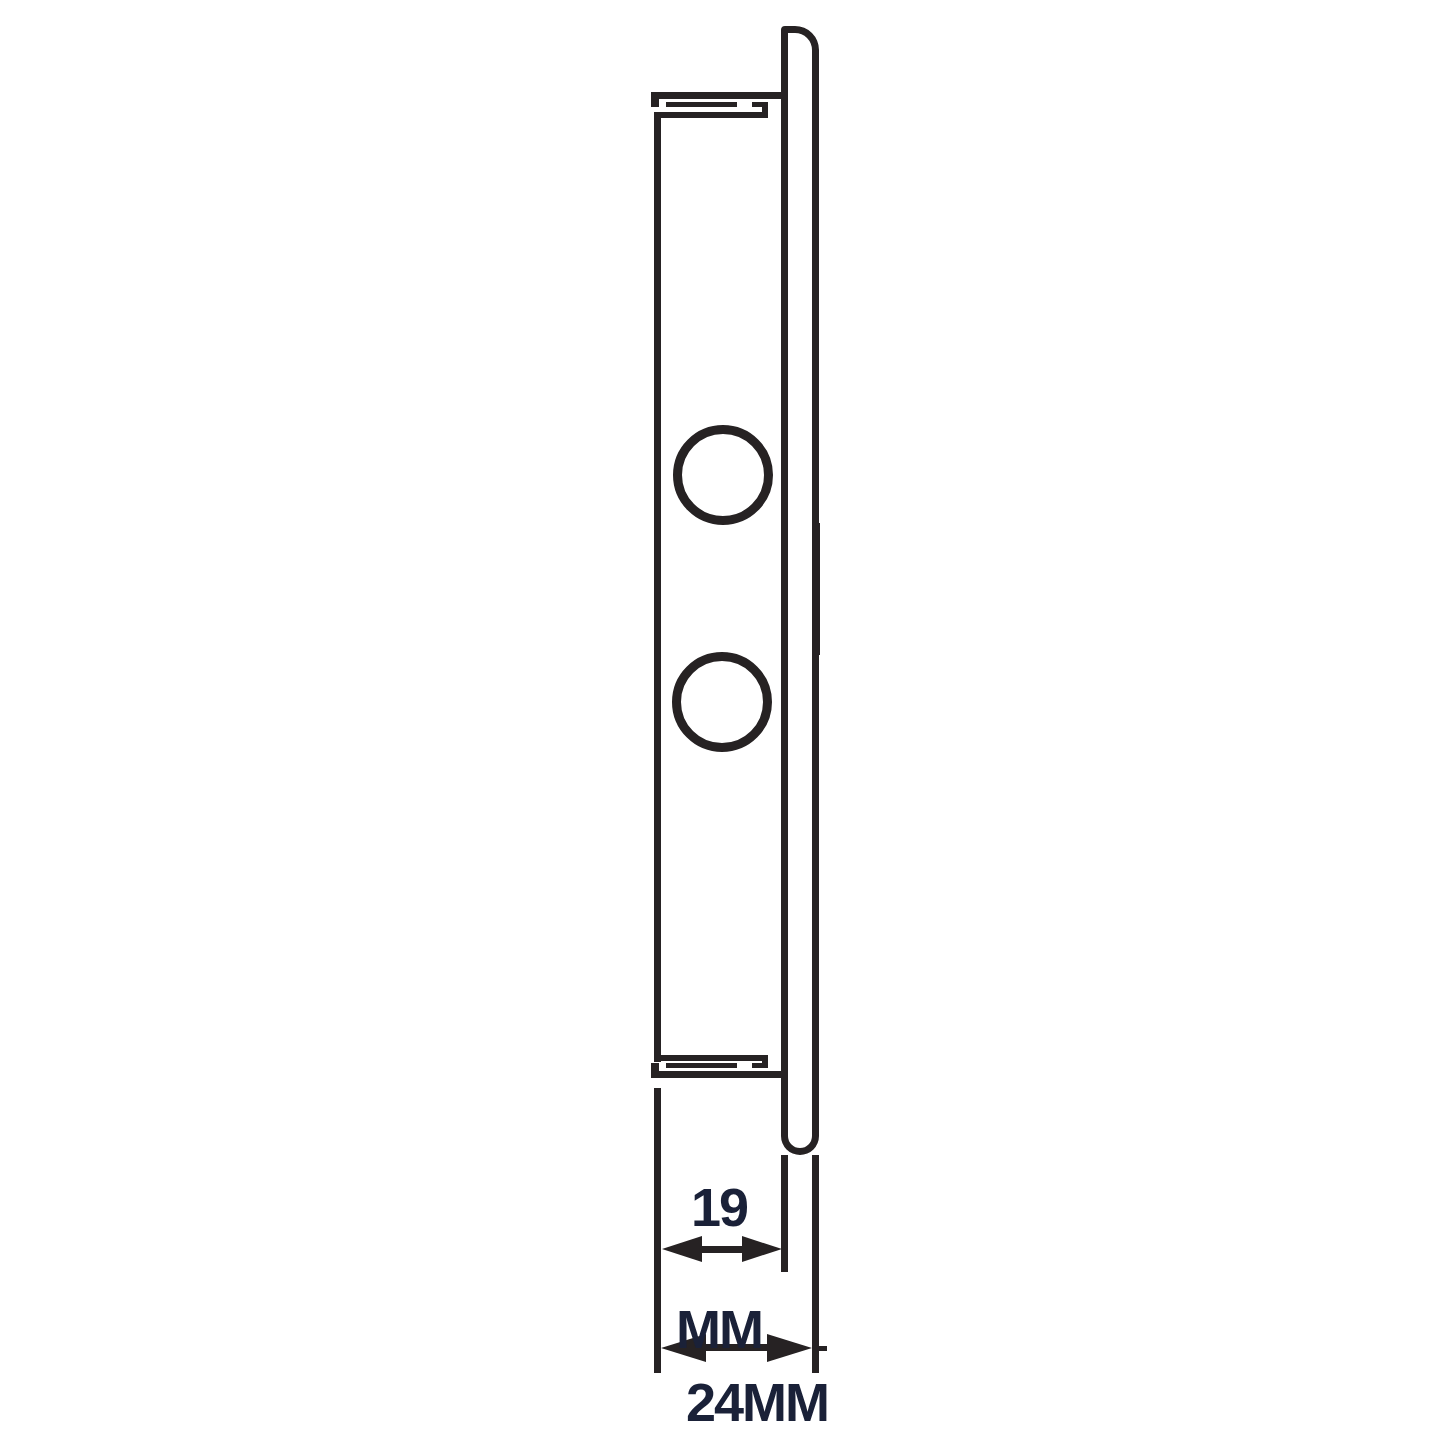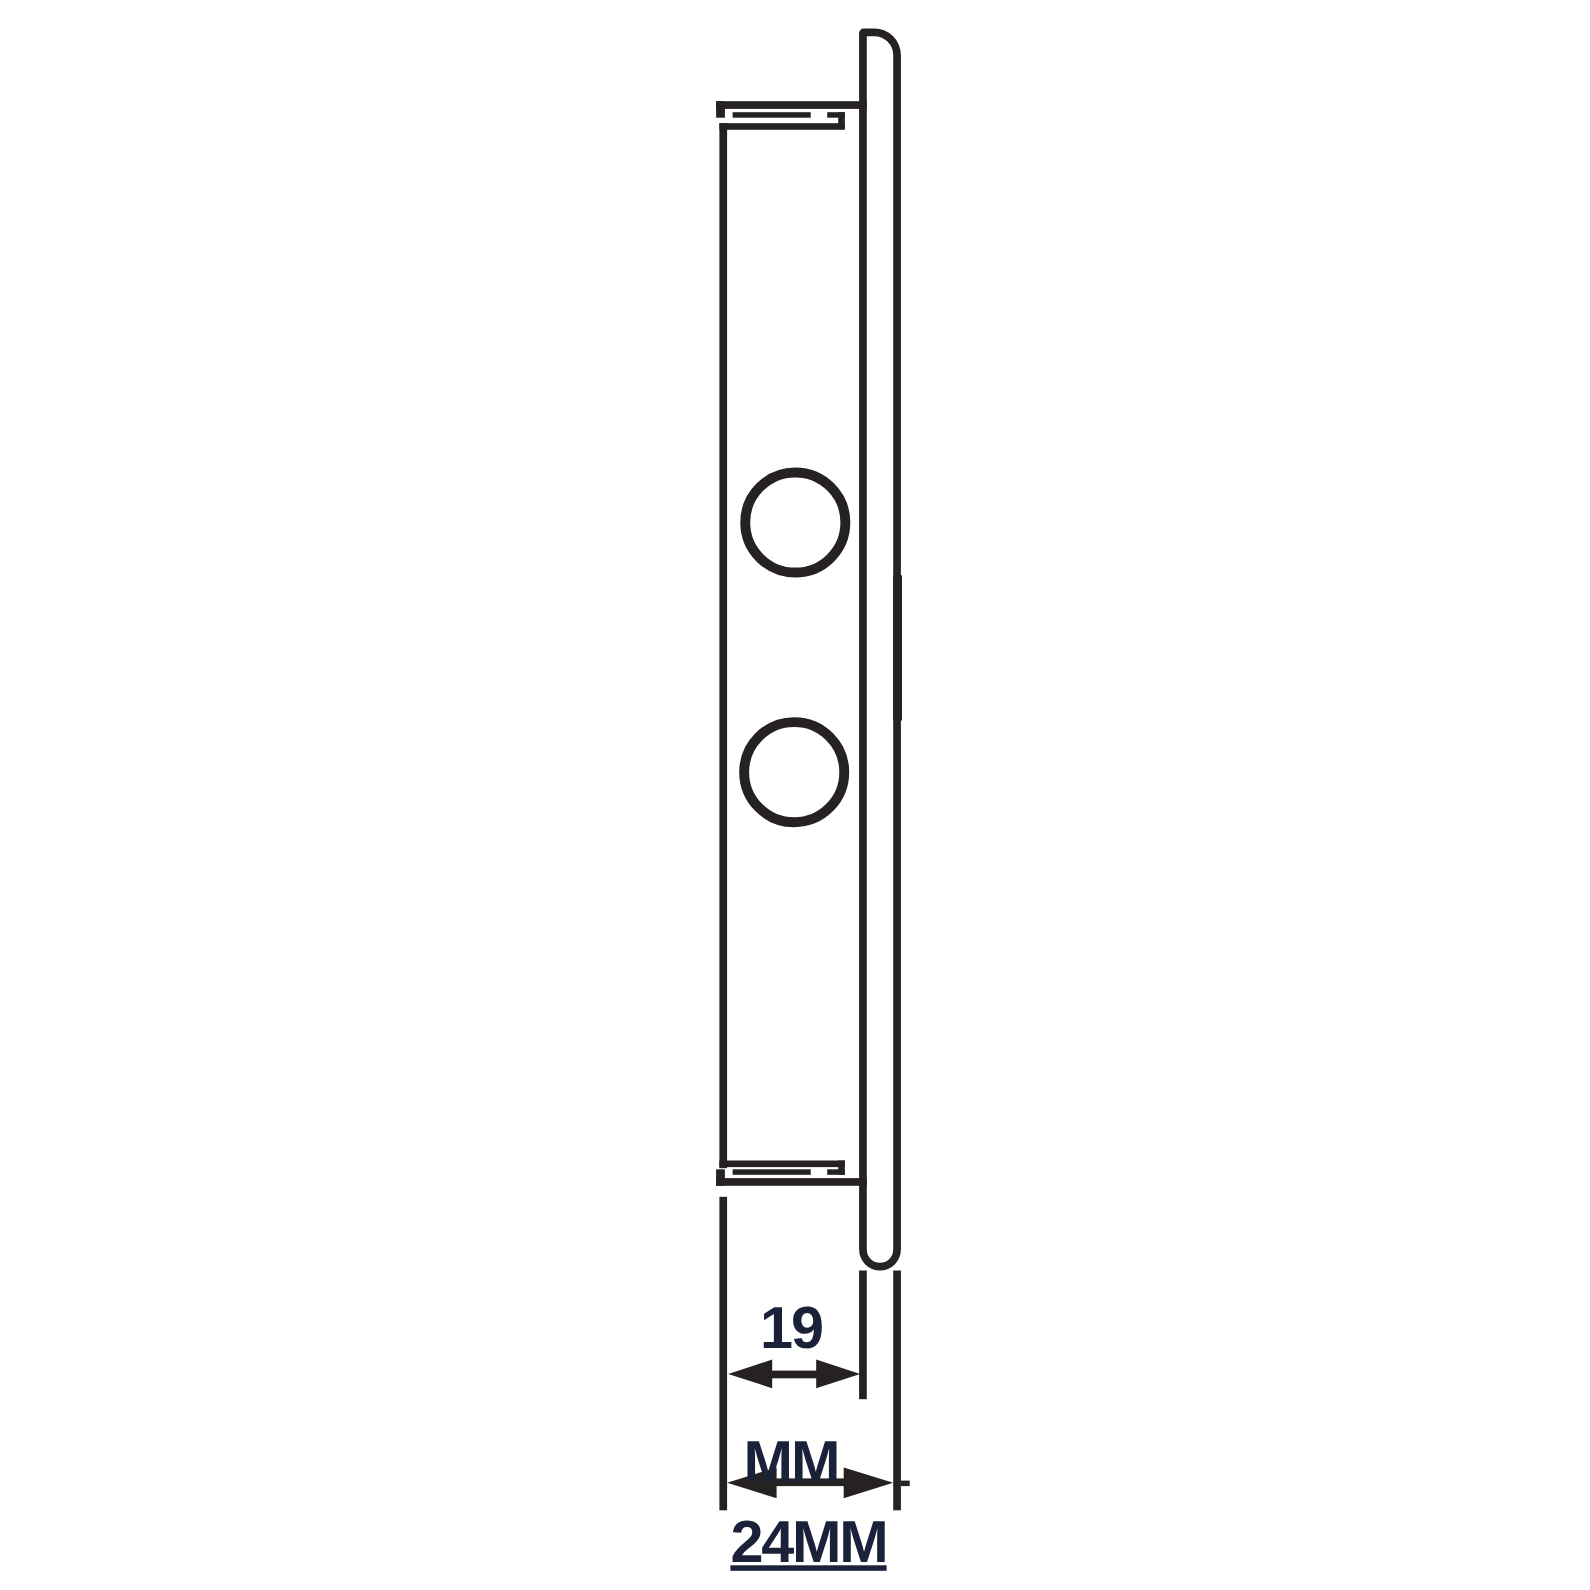--- a/index.html
+++ b/index.html
@@ -94,15 +94,15 @@
   <div class="arrow big" style="left:661px;top:1334px;width:151px;height:28px;">
     <div class="head-l"></div>
     <div class="head-r"></div>
     <div class="shaft" style="left:38px;right:38px;top:10px;"></div>
   </div>
 
   <div class="dim-label" style="left:619px;top:1116px;width:200px;">
     <span>19</span><br>
     <span>MM</span>
   </div>
-  <div class="dim-label" style="left:635px;top:1372px;width:200px;text-decoration:underline;">24MM</div>
+  <div class="dim-label" style="left:657px;top:1372px;width:200px;">24MM</div>
 
 </div>
 
 </body></html>

